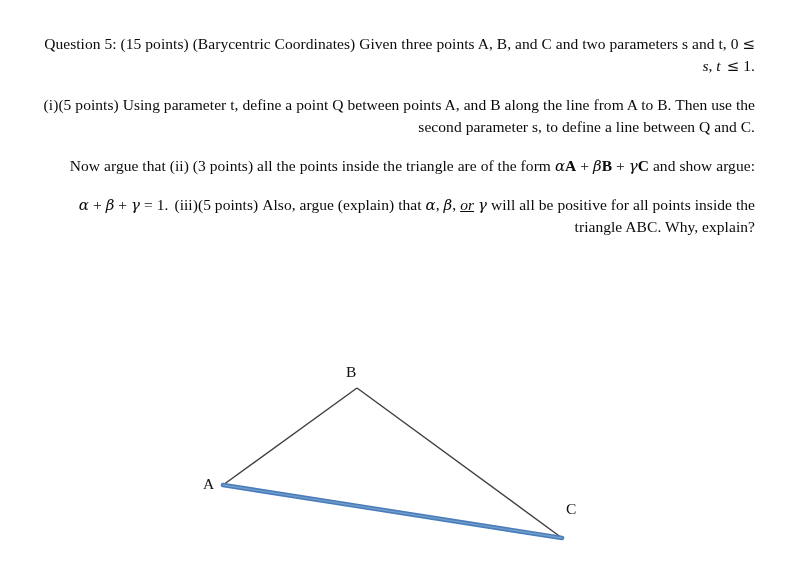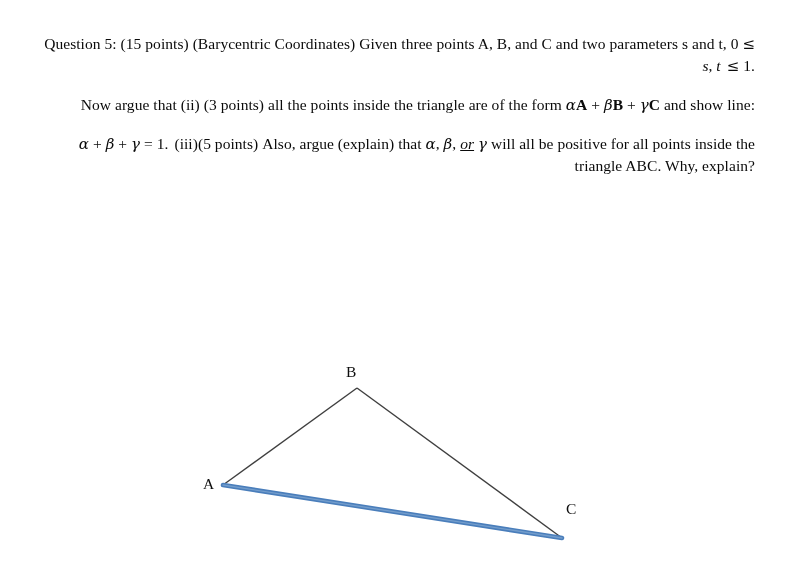--- a/index.html
+++ b/index.html
@@ -64,22 +64,23 @@
 </style>
 </head>
 <body>
 
 <div class="page">
 
   <div class="text-block" style="top:33px;">
 
     <p class="para"><span>Question 5: (15 points) (Barycentric Coordinates) Given three points A, B, and C and two parameters s and t, 0 </span><span class="gk">≤</span><span> </span><span class="mvar">s</span><span>, </span><span class="mvar">t</span><span class="nbsp-gap"></span><span class="gk">≤</span><span> 1.</span></p>
 
+    <p class="para"><span>(i)(5 points) Using parameter t, define a point Q between points A, and B along the line from A to B.  Then use the second parameter s, to define a line between Q and C.</span></p>
 
-    <p class="para"><span>Now argue that (ii) (3 points) all the points inside the triangle are of the form </span><span class="gk">α</span><span class="bf">A</span><span> + </span><span class="gk">β</span><span class="bf">B</span><span> + </span><span class="gk">γ</span><span class="bf">C</span><span> and show line:</span></p>
+    <p class="para"><span>Now argue that (ii) (3 points) all the points inside the triangle are of the form </span><span class="gk">α</span><span class="bf">A</span><span> + </span><span class="gk">β</span><span class="bf">B</span><span> + </span><span class="gk">γ</span><span class="bf">C</span><span> and show argue:</span></p>
 
     <p class="para"><span class="gk">α</span><span> + </span><span class="gk">β</span><span> + </span><span class="gk">γ</span><span> = 1.</span><span class="nbsp-gap"></span><span>(iii)(5 points) Also, argue (explain) that </span><span class="gk">α</span><span>, </span><span class="gk">β</span><span>, </span><span class="it">or</span><span> </span><span class="gk">γ</span><span> will all be positive for all points inside the triangle ABC.  Why, explain?</span></p>
 
   </div>
 
   <div class="figure">
     <svg width="786" height="215" viewBox="0 0 786 215" xmlns="http://www.w3.org/2000/svg">
       <line x1="223" y1="135" x2="357" y2="38" stroke="#3f3f3f" stroke-width="1.4"></line>
       <line x1="357" y1="38" x2="562" y2="188" stroke="#3f3f3f" stroke-width="1.4"></line>
       <line x1="223" y1="135" x2="562" y2="188" stroke="#4a7ebb" stroke-width="4.6" stroke-linecap="round"></line>

